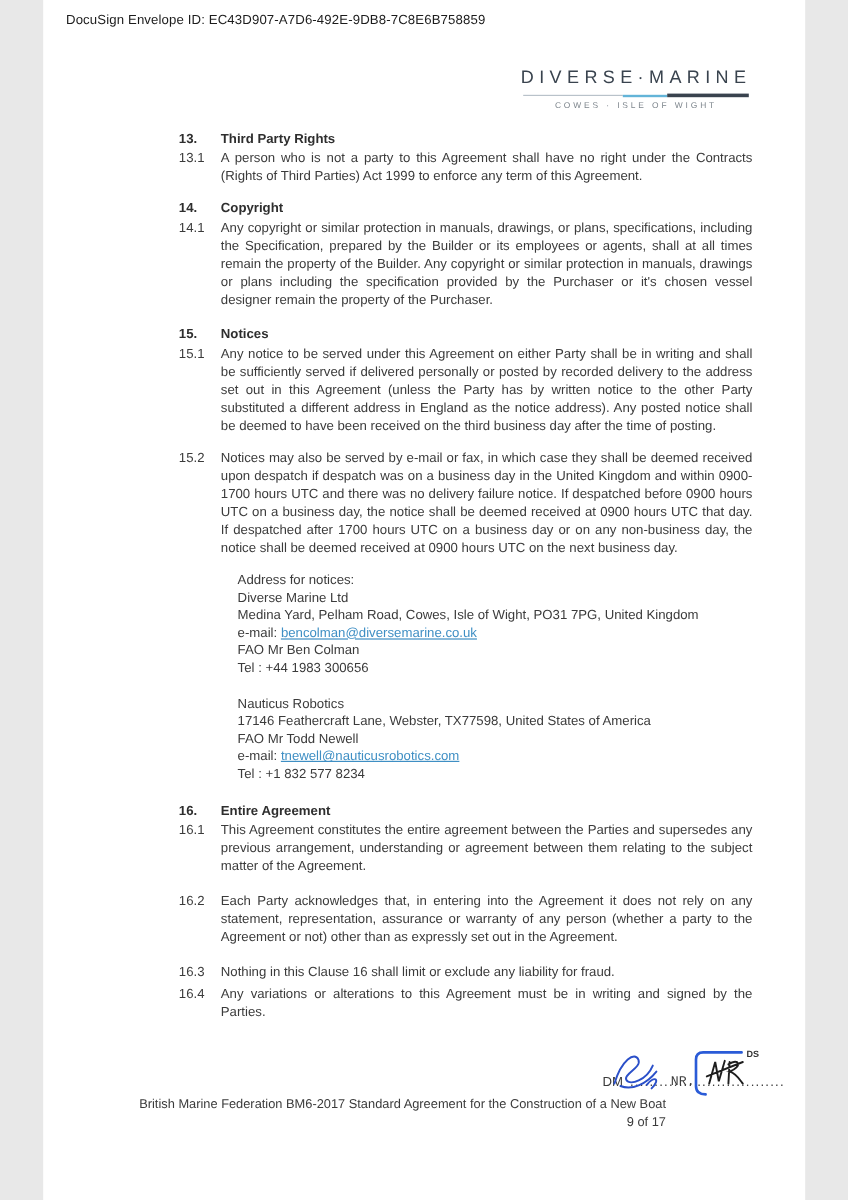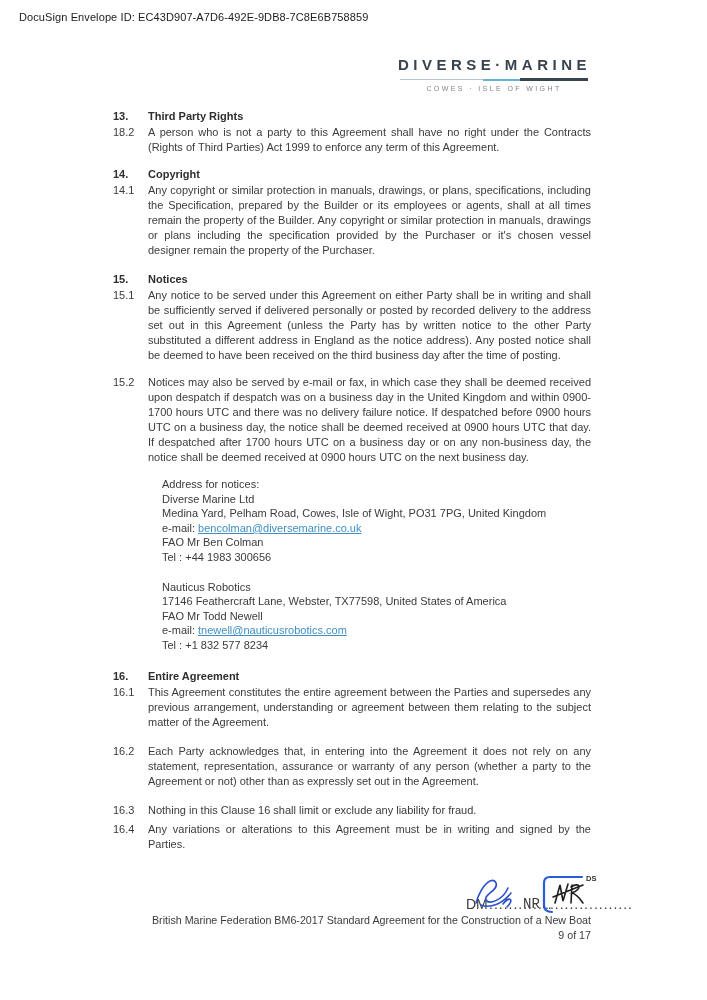--- a/index.html
+++ b/index.html
@@ -1,29 +1,29 @@
 <!DOCTYPE html>
 <html><head>
 <meta charset="utf-8">
 <style>
   * { margin:0; padding:0; box-sizing:border-box; }
   html,body { background:#e8e8e8; }
   .page {
-    position:relative; width:707px; height:1000px; margin:0 auto;
+    position:relative; width:635px; height:1000px; margin:0 auto;
     background:#ffffff; overflow:hidden;
     font-family:"Liberation Sans", sans-serif; color:#3b3b3b;
   }
   .envelope-id {
     position:absolute; top:11px; left:19px;
     font-size:11px; color:#1c1c1c; letter-spacing:0.1px;
   }
   
   .logo { position:absolute; top:56px; left:398px; width:192px; text-align:center; }
   .logo-title {
-    font-size:15px; font-weight:700; letter-spacing:4.5px;
+    font-size:15px; font-weight:400; letter-spacing:4.5px;
     color:#39434e; white-space:nowrap;
   }
   .logo-rule { display:flex; align-items:center; margin:5px 2px 4px; }
   .logo-rule .seg-gray  { height:1px; background:#b9c2ca; flex:0 0 44%; }
   .logo-rule .seg-blue  { height:2px; background:#63b4d8; flex:0 0 20%; }
   .logo-rule .seg-dark  { height:3px; background:#39434e; flex:1; }
   .logo-sub {
     font-size:7px; letter-spacing:2.4px; color:#7e868d; white-space:nowrap;
   }
   
@@ -35,21 +35,21 @@
     display:grid; grid-template-columns:35px 1fr;
     font-weight:700; color:#2e2e2e; margin-bottom:1px;
   }
   .clause { display:grid; grid-template-columns:35px 1fr; margin-bottom:12px; }
   .clause-num { color:#3b3b3b; }
   .clause-text { text-align:justify; }
   .addr { margin-left:49px; line-height:14.6px; margin-bottom:15px; }
   .addr div { white-space:nowrap; }
   .email-link { color:#3f8fc4; text-decoration:underline; cursor:pointer; }
   
-  .sig-label { position:absolute; font-size:14px; color:#3b3b3b; white-space:nowrap; }
+  .sig-label { position:absolute; font-size:11px; color:#3b3b3b; white-space:nowrap; }
   .sig-dm   { top:896px; left:466px; }
   .sig-dots1{ top:896px; left:489px; letter-spacing:1px; }
   .sig-nr   { top:896px; left:523px;font-family:Liberation Mono, monospace; }
   .sig-dots2{ top:896px; left:545px; letter-spacing:1px; }
   .scribble { position:absolute; top:875px; left:473px; width:46px; height:36px; z-index:3; }
   .ds-field { position:absolute; top:872px; left:539px; width:66px; height:42px; z-index:2; cursor:pointer; }
   
   .footer {
     position:absolute; right:116px; top:913px; text-align:right;
     font-size:10.7px; line-height:14.5px; color:#3b3b3b;
@@ -72,21 +72,21 @@
     <div class="logo-sub">COWES · ISLE OF WIGHT</div>
   </div>
 
   <div class="doc">
 
     <div class="sec-head">
       <span>13.</span>
       <span>Third Party Rights</span>
     </div>
     <div class="clause">
-      <span class="clause-num">18.2</span>
+      <span class="clause-num">13.1</span>
       <span class="clause-text">A person who is not a party to this Agreement shall have no right under the Contracts (Rights of Third Parties) Act 1999 to enforce any term of this Agreement.</span>
     </div>
 
     <div class="sec-head">
       <span>14.</span>
       <span>Copyright</span>
     </div>
     <div class="clause" style="margin-bottom:14px">
       <span class="clause-num">14.1</span>
       <span class="clause-text">Any copyright or similar protection in manuals, drawings, or plans, specifications, including the Specification, prepared by the Builder or its employees or agents, shall at all times remain the property of the Builder. Any copyright or similar protection in manuals, drawings or plans including the specification provided by the Purchaser or it's chosen vessel designer remain the property of the Purchaser.</span>

